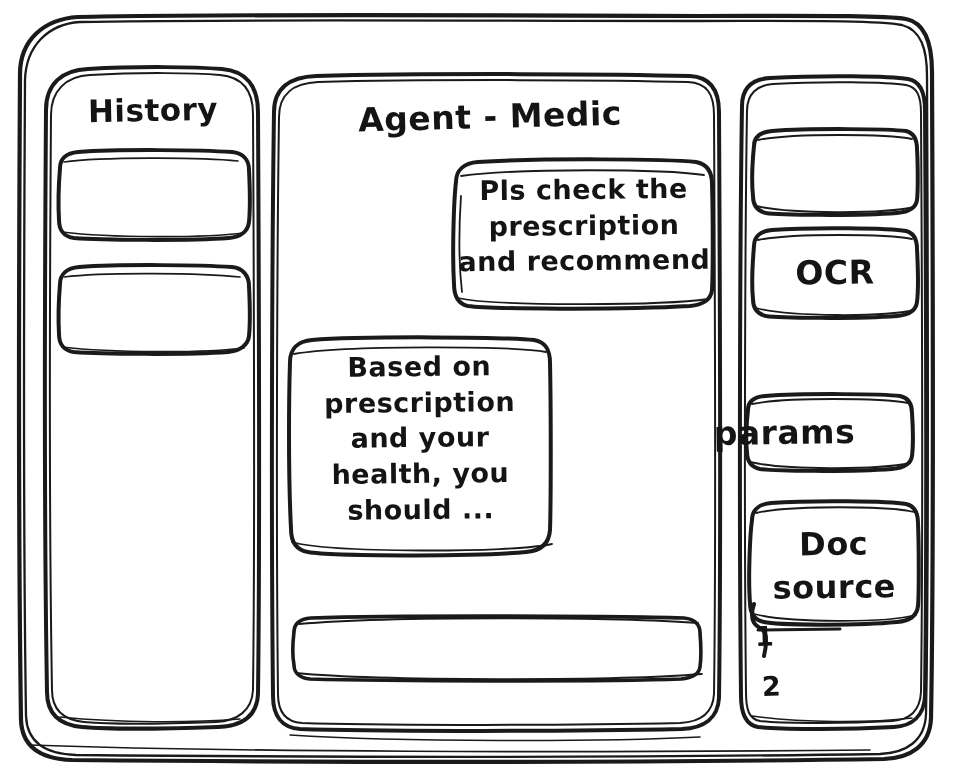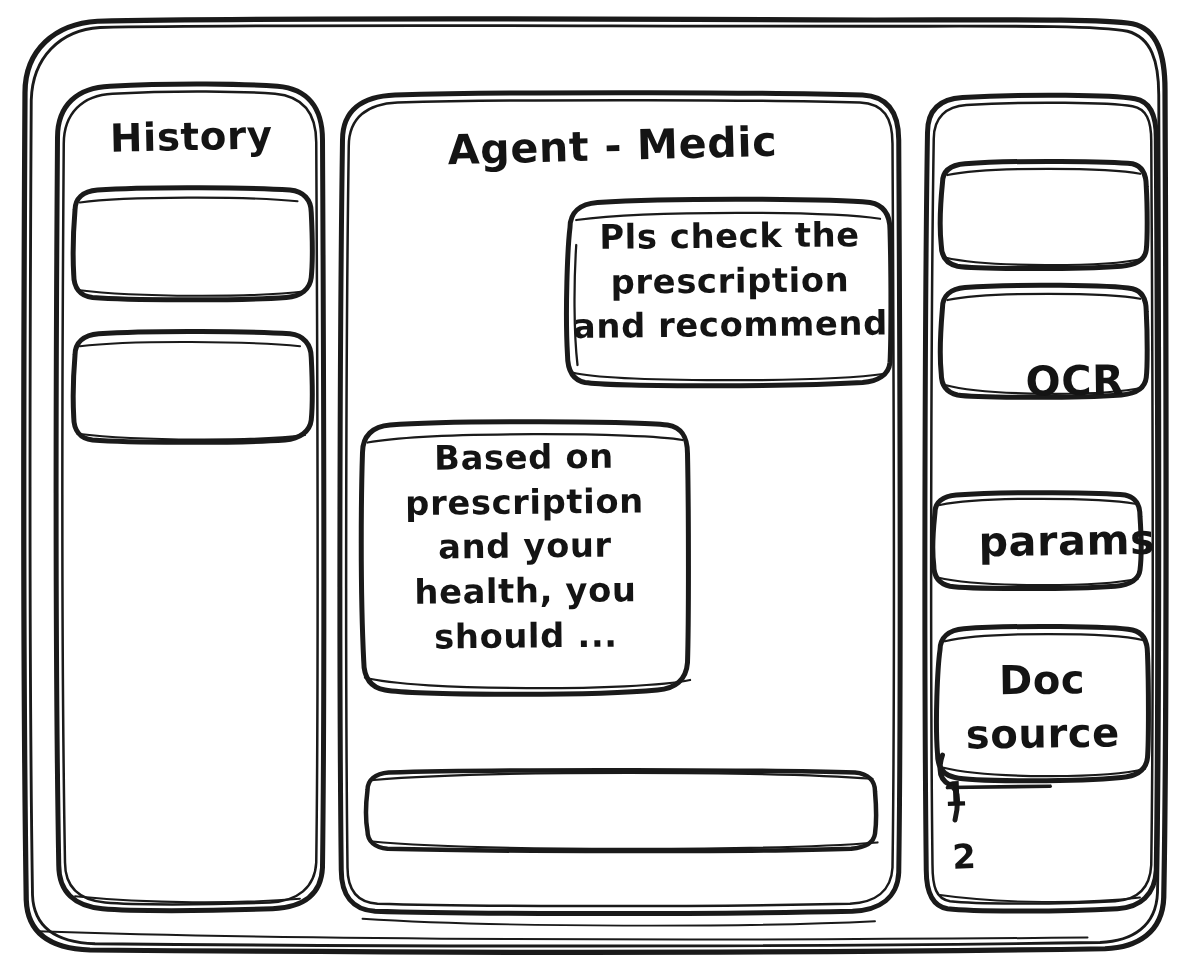--- a/index.html
+++ b/index.html
@@ -184,25 +184,25 @@
 prescription
 and your
 health, you
 should ...</div>
 
   <div style="position:absolute; left:294px; top:618px; width:406px; height:61px; cursor:text;">
     <span class="txt" style="left:14px; top:16px; width:380px; text-align:left; font-size:20px; font-weight:400; color:#9a9a9a;"></span>
   </div>
 
 
-  <div style="position:absolute; left:778px; top:230px; width:164px; height:86px; cursor:pointer;margin-top:32px;">
+  <div style="position:absolute; left:753px; top:230px; width:164px; height:86px; cursor:pointer;">
     <span class="txt tool-label" style="left:0; top:24px; width:164px;">OCR</span>
   </div>
 
-  <div style="position:absolute; left:771px; top:396px; width:165px; height:73px; cursor:pointer;">
+  <div style="position:absolute; left:702px; top:396px; width:165px; height:73px; cursor:pointer;">
     <span class="txt tool-label" style="left:0; top:18px; width:165px;">params</span>
   </div>
 
   <div style="position:absolute; left:750px; top:503px; width:168px; height:85px; cursor:pointer;">
     <span class="txt tool-label two-line" style="left:0; top:20px; width:168px;">Doc
 source</span>
   </div>
 
   <div class="txt doc-item" style="left:755px; top:620px; width:60px;">1</div>
 

